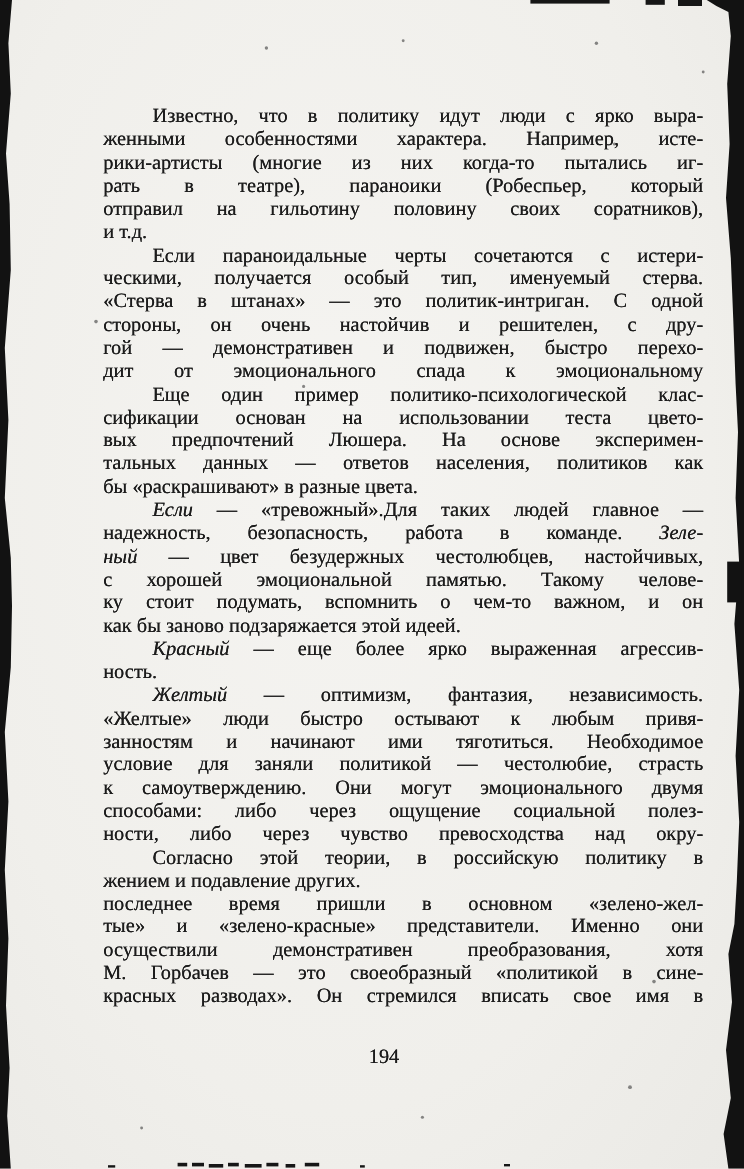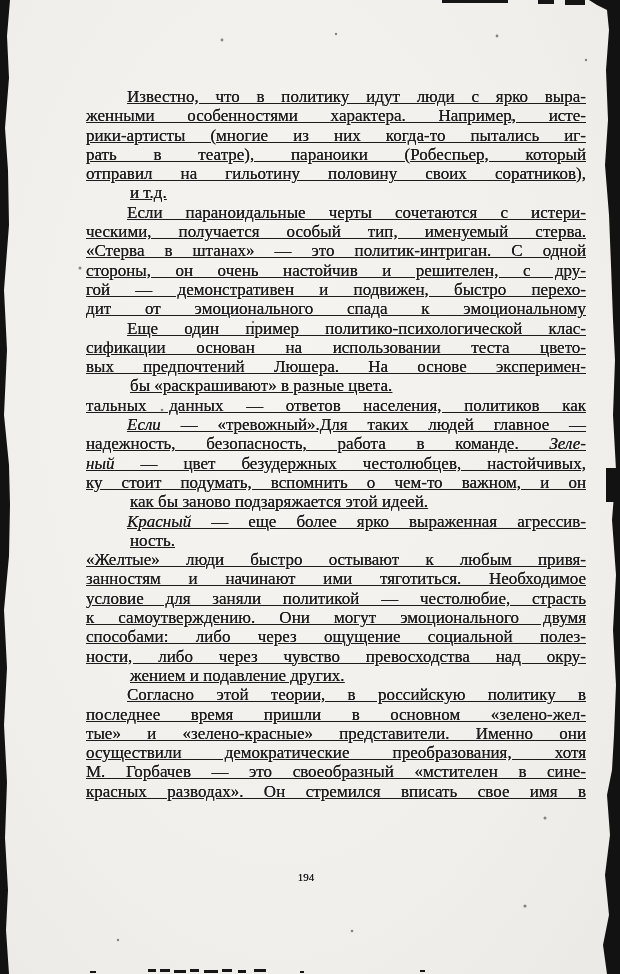--- a/index.html
+++ b/index.html
@@ -10,34 +10,33 @@
   }
   .page{
     position:absolute;inset:0;
     background:radial-gradient(ellipse at 45% 40%, #f5f4f1 0%, #f0efeb 65%, #eae9e5 100%);
   }
   .text-block{
     position:absolute;left:86px;top:87px;width:500px;
     color:#1c1c1c;
     font-size:17px;
     text-shadow:0 0 0.3px currentColor;
-    text-decoration:underline;
   }
   .line{
     height:19.3px;line-height:19.3px;
     text-align:justify;
     text-align-last:justify;
     white-space:nowrap;
   }
   .line.first{text-indent:41px;}
-  .line.last{text-align-last:left;margin-left:44px;}
+  .line.last{text-align-last:left;}
   .seg.it{font-style:italic;}
   .page-number{
-    position:absolute;top:871px;left:56px;width:500px;
-    text-align:center;font-size:11px;color:#1c1c1c;
+    position:absolute;top:871px;left:70px;width:500px;
+    text-align:center;font-size:17px;color:#1c1c1c;
     text-shadow:0 0 0.3px currentColor;
   }
   .noise{position:absolute;inset:0;pointer-events:none;}
 </style>
 </head>
 <body style="background: rgb(242, 241, 237);">
 
 <div class="page">
 
   <div class="text-block" style="color: rgb(28, 28, 28);">
@@ -49,41 +48,43 @@
       <div class="line last"><span class="seg">и т.д.</span></div>
       <div class="line first"><span class="seg">Если параноидальные черты сочетаются с истери-</span></div>
       <div class="line"><span class="seg">ческими, получается особый тип, именуемый стерва.</span></div>
       <div class="line"><span class="seg">«Стерва в штанах» — это политик-интриган. С одной</span></div>
       <div class="line"><span class="seg">стороны, он очень настойчив и решителен, с дру-</span></div>
       <div class="line"><span class="seg">гой — демонстративен и подвижен, быстро перехо-</span></div>
       <div class="line"><span class="seg">дит от эмоционального спада к эмоциональному</span></div>
       <div class="line first"><span class="seg">Еще один пример политико-психологической клас-</span></div>
       <div class="line"><span class="seg">сификации основан на использовании теста цвето-</span></div>
       <div class="line"><span class="seg">вых предпочтений Люшера. На основе эксперимен-</span></div>
+      <div class="line"><span class="seg">тальных данных — ответов населения, политиков как</span></div>
       <div class="line last"><span class="seg">бы «раскрашивают» в разные цвета.</span></div>
-      <div class="line"><span class="seg">тальных данных — ответов населения, политиков как</span></div>
       <div class="line first"><span class="seg it">Если</span><span class="seg"> — «тревожный».Для таких людей главное —</span></div>
       <div class="line"><span class="seg">надежность, безопасность, работа в команде. </span><span class="seg it">Зеле-</span></div>
       <div class="line"><span class="seg it">ный</span><span class="seg"> — цвет безудержных честолюбцев, настойчивых,</span></div>
+      <div class="line"><span class="seg">с хорошей эмоциональной памятью. Такому челове-</span></div>
       <div class="line"><span class="seg">ку стоит подумать, вспомнить о чем-то важном, и он</span></div>
       <div class="line last"><span class="seg">как бы заново подзаряжается этой идеей.</span></div>
       <div class="line first"><span class="seg it">Красный</span><span class="seg"> — еще более ярко выраженная агрессив-</span></div>
       <div class="line last"><span class="seg">ность.</span></div>
+      <div class="line first"><span class="seg it">Желтый</span><span class="seg"> — оптимизм, фантазия, независимость.</span></div>
       <div class="line"><span class="seg">«Желтые» люди быстро остывают к любым привя-</span></div>
       <div class="line"><span class="seg">занностям и начинают ими тяготиться. Необходимое</span></div>
       <div class="line"><span class="seg">условие для заняли политикой — честолюбие, страсть</span></div>
       <div class="line"><span class="seg">к самоутверждению. Они могут эмоционального двумя</span></div>
       <div class="line"><span class="seg">способами: либо через ощущение социальной полез-</span></div>
       <div class="line"><span class="seg">ности, либо через чувство превосходства над окру-</span></div>
+      <div class="line first"><span class="seg">Согласно этой теории, в российскую политику в</span></div>
       <div class="line last"><span class="seg">жением и подавление других.</span></div>
-      <div class="line first"><span class="seg">Согласно этой теории, в российскую политику в</span></div>
       <div class="line"><span class="seg">последнее время пришли в основном «зелено-жел-</span></div>
       <div class="line"><span class="seg">тые» и «зелено-красные» представители. Именно они</span></div>
-      <div class="line"><span class="seg">осуществили демократические преобразования, хотя</span></div>
-      <div class="line"><span class="seg">М. Горбачев — это своеобразный «мстителен в сине-</span></div>
+      <div class="line"><span class="seg">осуществили демонстративен преобразования, хотя</span></div>
+      <div class="line"><span class="seg">М. Горбачев — это своеобразный «политикой в сине-</span></div>
       <div class="line"><span class="seg">красных разводах». Он стремился вписать свое имя в</span></div>
     </div>
 
   <div class="page-number">194</div>
 
   <svg class="noise" width="620" height="974" viewBox="0 0 620 974">
 
     <path fill="#121212" d="M0,0 L10,0 L7,36 L9,78 L5,128 L8,170 L9,225 L4,290 L7,350 L4,415 L9,465 L10,505 L9,556 L4,610 L7,668 L4,725 L7,782 L5,838 L8,890 L6,930 L9,974 L0,974 Z"></path>
 
     <path fill="#121212" d="M620,0 L589,0 L597,5 L607,10 L609,30 L606,70 L608,120 L605,165 L609,215 L611,265 L613,320 L615,360 L613,415 L616,470 L612,520 L616,575 L613,630 L616,685 L614,735 L612,770 L607,795 L610,835 L605,875 L609,915 L603,945 L607,974 L620,974 Z"></path>

